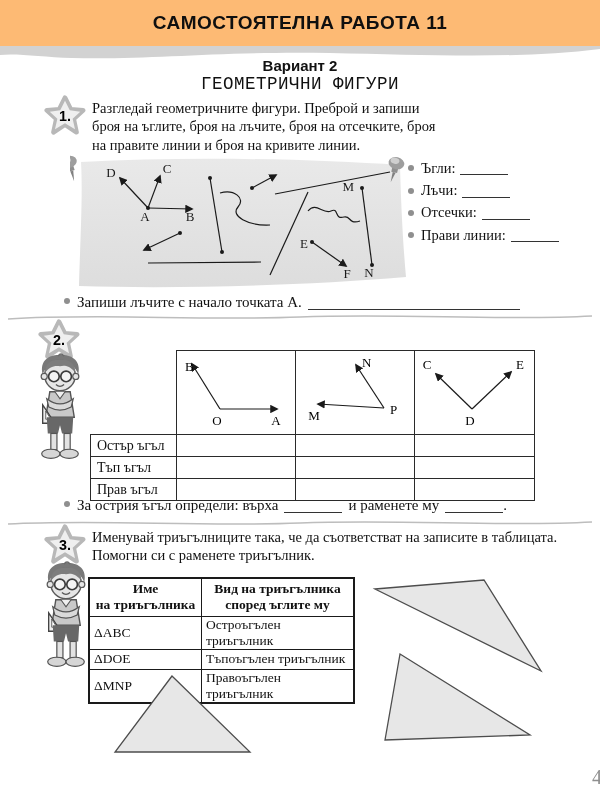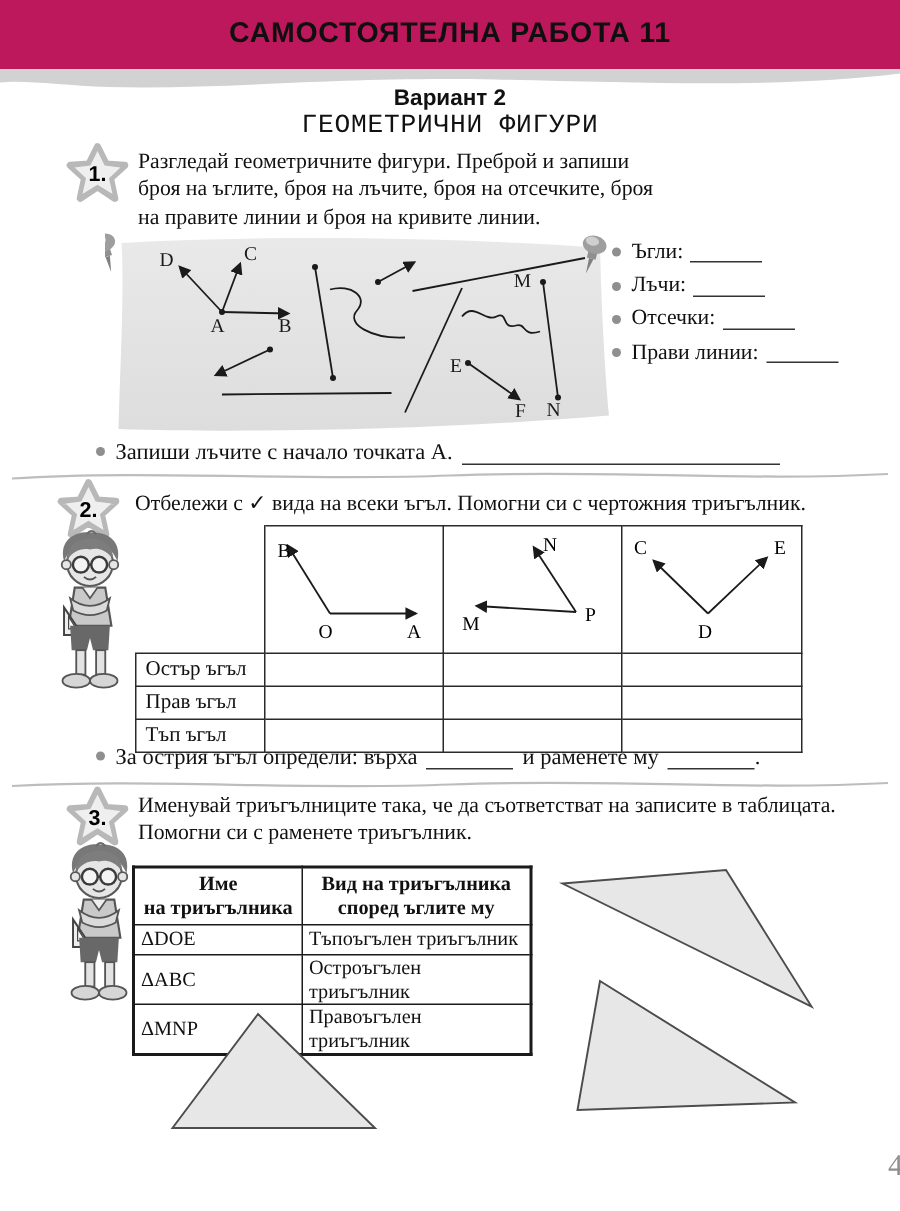--- a/index.html
+++ b/index.html
@@ -1,21 +1,21 @@
 <!DOCTYPE html>
 <html><head>
 <meta charset="utf-8">
 <style>
   html,body{margin:0;padding:0;background:#fff;}
   .page{position:relative;width:600px;height:807px;overflow:hidden;background:#fff;
         font-family:"Liberation Serif",serif;color:#111;}
   .abs{position:absolute;}
 
   
-  .band{left:0;top:0;width:600px;height:46px;background:#be185d;}
+  .band{left:0;top:0;width:600px;height:46px;background:#fdba74;}
   .band-title{width:100%;text-align:center;line-height:46px;
     font-family:"Liberation Sans",sans-serif;font-weight:bold;font-size:19px;letter-spacing:.5px;color:#0f0f0f;}
   .band-wave{left:0;top:46px;width:600px;height:16px;display:block;}
   .variant{left:0;top:57px;width:600px;text-align:center;
     font-family:"Liberation Sans",sans-serif;font-weight:bold;font-size:15px;}
   .subtitle{left:0;top:74px;width:600px;text-align:center;
     font-family:Liberation Mono, monospace;font-size:17.5px;letter-spacing:.5px;}
 
   
   .badge{width:42px;height:42px;}
@@ -199,21 +199,20 @@
   </div>
 
   <svg class="abs divider" style="top:311px;" viewBox="0 0 600 12" preserveAspectRatio="none">
     <path d="M8,8 C100,2 200,10 300,6 C400,2 500,10 592,5" stroke="#bdbdbd" stroke-width="1.5" fill="none"></path>
   </svg>
 
   <svg class="abs badge" style="left:38px;top:319px;" viewBox="0 0 44 44">
     <use href="#starbadge"></use>
     <text x="22" y="27" text-anchor="middle">2.</text>
   </svg>
-  <div class="abs prompt" style="left:90px;top:327px;width:480px;">Отбележи с ✓ вида на всеки ъгъл. Помогни си с чертожния триъгълник.</div>
 
   <svg class="abs" style="left:22px;top:352px;" width="76" height="112" viewBox="0 0 70 110">
       <use href="#mascot"></use>
     </svg>
 
   <table class="angles abs" style="left:90px;top:350px;">
     <tbody>
         <tr>
       <td class="nob" style="width:85px;height:80px;"></td>
       <td style="width:118px;">
@@ -259,27 +258,27 @@
         </svg>
       </td>
     </tr>
     <tr class="r2">
       <td class="lbl">Остър ъгъл</td>
       <td></td>
       <td></td>
       <td></td>
     </tr>
     <tr class="r2">
+      <td class="lbl">Тъп ъгъл</td>
+      <td></td>
+      <td></td>
+      <td></td>
+    </tr>
+    <tr class="r2">
       <td class="lbl">Прав ъгъл</td>
-      <td></td>
-      <td></td>
-      <td></td>
-    </tr>
-    <tr class="r2">
-      <td class="lbl">Тъп ъгъл</td>
       <td></td>
       <td></td>
       <td></td>
     </tr>
   </tbody>
     </table>
 
   <div class="abs inline-line" style="left:64px;top:497px;">
     <span class="bullet"></span>
     <span>За острия ъгъл определи: върха</span>
@@ -312,26 +311,26 @@
       <th style="width:107px;">
         <div>Име</div>
         <div>на триъгълника</div>
       </th>
       <th style="width:147px;">
         <div>Вид на триъгълника</div>
         <div>според ъглите му</div>
       </th>
     </tr>
     <tr>
+      <td>ΔABC</td>
+      <td>Остроъгълен триъгълник</td>
+    </tr>
+    <tr>
       <td>ΔDOE</td>
       <td>Тъпоъгълен триъгълник</td>
-    </tr>
-    <tr>
-      <td>ΔABC</td>
-      <td>Остроъгълен триъгълник</td>
     </tr>
     <tr>
       <td>ΔMNP</td>
       <td>Правоъгълен триъгълник</td>
     </tr>
   </tbody>
     </table>
 
   <svg class="abs" style="left:0;top:570px;pointer-events:none;" width="600" height="205" viewBox="0 0 600 205">
     <g fill="#e7e7e7" stroke="#4d4d4d" stroke-width="1.3" stroke-linejoin="miter">

